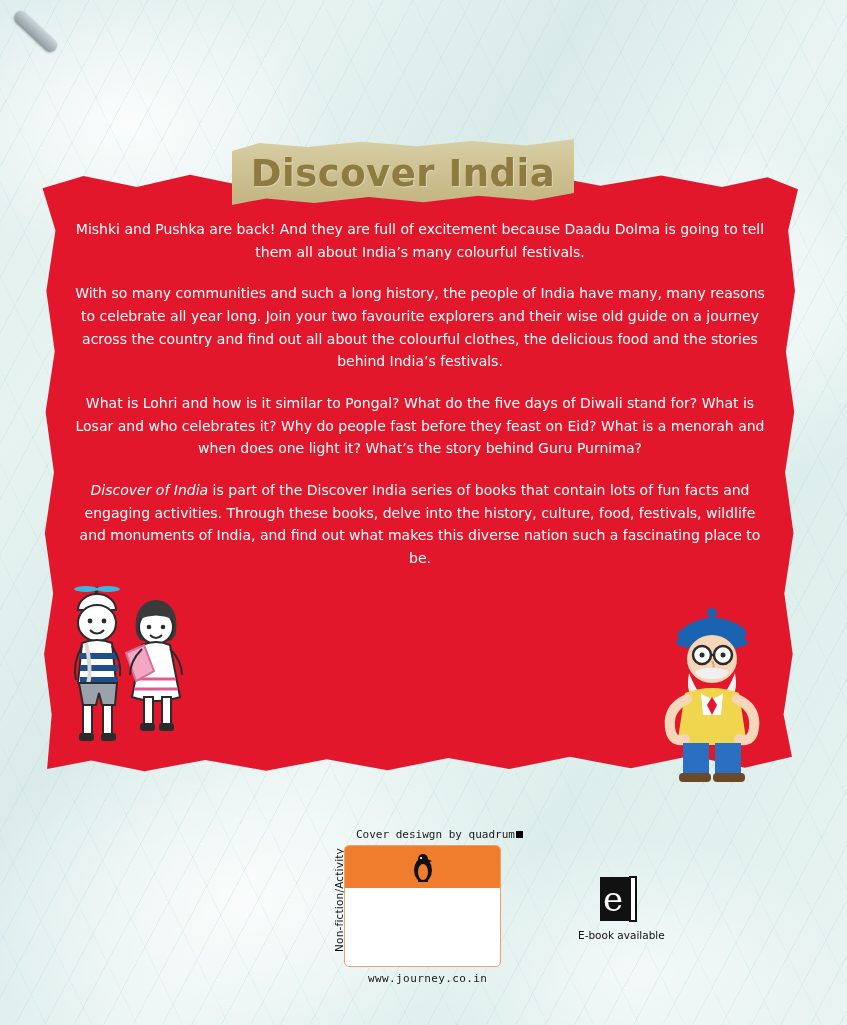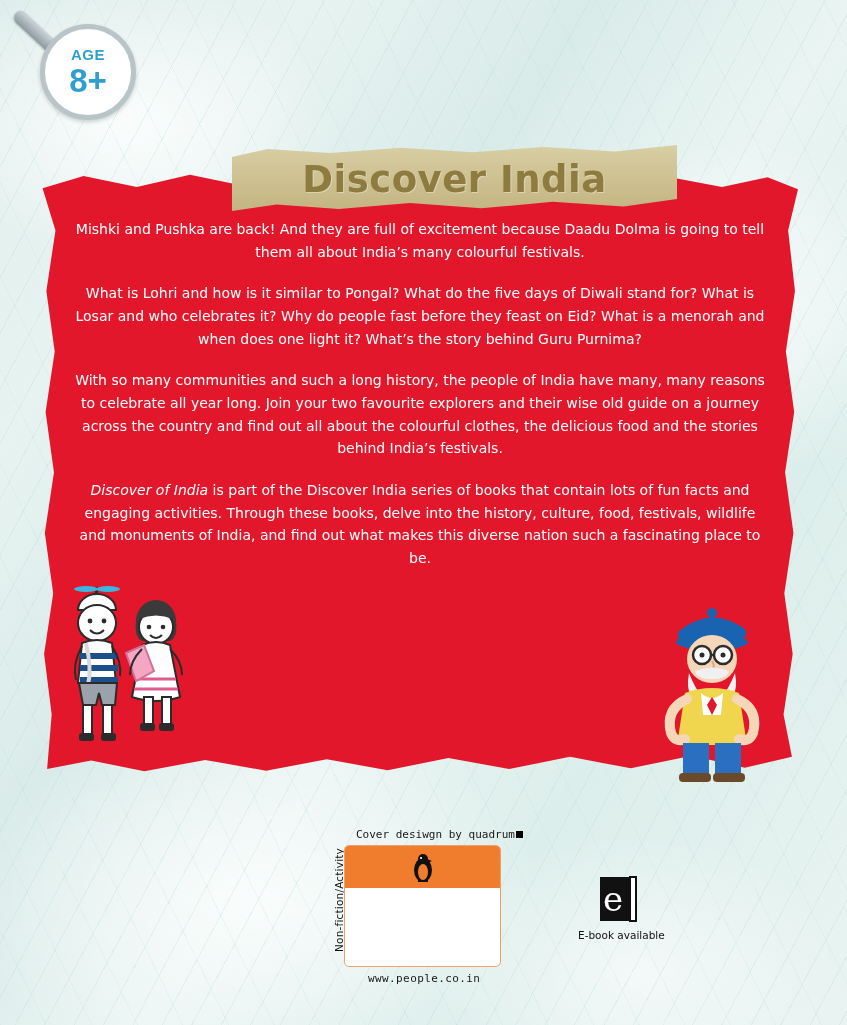--- a/index.html
+++ b/index.html
@@ -119,22 +119,22 @@
       14% 99.4%, 7% 97.6%, 1.2% 99.0%,
       1.8% 90%, 0.8% 80%, 2.0% 70%, 0.9% 60%, 2.1% 50%,
       1.0% 40%, 2.2% 30%, 1.1% 20%, 2.3% 10%
     );
   }
 
   
   .title-banner {
     position: absolute;
     left: 232px;
-    top: 145px;
-    width: 445px;
+    top: 139px;
+    width: 342px;
     height: 66px;
     z-index: 5;
     text-decoration: underline;
   }
   .title-banner .ribbon {
     position: absolute;
     inset: 0;
     background: linear-gradient(180deg, #d8cfa6 0%, #cfc293 45%, #c3b482 100%);
     -webkit-clip-path: polygon(0% 18%, 8% 6%, 22% 12%, 38% 4%, 54% 11%, 70% 3%, 86% 10%, 100% 0%, 100% 82%, 88% 93%, 72% 86%, 56% 96%, 40% 88%, 24% 97%, 10% 90%, 0% 100%);
     clip-path: polygon(0% 18%, 8% 6%, 22% 12%, 38% 4%, 54% 11%, 70% 3%, 86% 10%, 100% 0%, 100% 82%, 88% 93%, 72% 86%, 56% 96%, 40% 88%, 24% 97%, 10% 90%, 0% 100%);
@@ -291,37 +291,33 @@
     white-space: nowrap;
   }
 </style>
 </head>
 <body>
 
 <div class="page-bg"></div>
 
 <div class="age-badge">
   <div class="handle"></div>
-  <div class="lens">
-    <div class="age-label">AGE</div>
-    <div class="age-value">8+</div>
-  </div>
 </div>
 
 <div class="red-panel"></div>
 
 <div class="title-banner">
   <div class="ribbon"></div>
   <div class="title-text">Discover India</div>
 </div>
 
 <div class="blurb">
   <p>Mishki and Pushka are back! And they are full of excitement because Daadu Dolma is going to tell them all about India’s many colourful festivals.</p>
+  <p>With so many communities and such a long history, the people of India have many, many reasons to celebrate all year long. Join your two favourite explorers and their wise old guide on a journey across the country and find out all about the colourful clothes, the delicious food and the stories behind India’s festivals.</p>
   <p>What is Lohri and how is it similar to Pongal? What do the five days of Diwali stand for? What is Losar and who celebrates it? Why do people fast before they feast on Eid? What is a menorah and when does one light it? What’s the story behind Guru Purnima?</p>
-  <p>With so many communities and such a long history, the people of India have many, many reasons to celebrate all year long. Join your two favourite explorers and their wise old guide on a journey across the country and find out all about the colourful clothes, the delicious food and the stories behind India’s festivals.</p>
   <p><span class="ital">Discover of India</span><span> is part of the Discover India series of books that contain lots of fun facts and engaging activities. Through these books, delve into the history, culture, food, festivals, wildlife and monuments of India, and find out what makes this diverse nation such a fascinating place to be.</span></p>
 </div>
 
 <div class="kids">
   <svg viewBox="0 0 175 180" width="175" height="180" xmlns="http://www.w3.org/2000/svg">
 
     <g>
 
       <rect x="43" y="4" width="3" height="12" fill="#2b2b2b"></rect>
       <ellipse cx="34" cy="6" rx="12" ry="3" fill="#3bb6e0"></ellipse>
@@ -424,21 +420,21 @@
   <svg class="penguin-logo" viewBox="0 0 28 30" xmlns="http://www.w3.org/2000/svg">
     <ellipse cx="14" cy="17" rx="9" ry="12" fill="#111111"></ellipse>
     <ellipse cx="14" cy="19" rx="5" ry="8" fill="#f07c2d"></ellipse>
     <circle cx="14" cy="6" r="5" fill="#111111"></circle>
     <circle cx="12" cy="5" r="1.1" fill="#ffffff"></circle>
     <path d="M18 6 l5 2 l-5 2 z" fill="#111111"></path>
     <path d="M9 28 h4 M15 28 h4" stroke="#111111" stroke-width="2"></path>
   </svg>
 </div>
 
-<div class="site-url">www.people.co.in</div>
+<div class="site-url">www.journey.co.in</div>
 
 <div class="ebook">
   <svg class="ebook-icon" viewBox="0 0 44 52" xmlns="http://www.w3.org/2000/svg">
     <path d="M4 4 h30 a6 6 0 0 1 6 6 v32 a6 6 0 0 1 -6 6 h-30 z" fill="#111111"></path>
     <rect x="34" y="4" width="6" height="44" fill="#ffffff" stroke="#111111" stroke-width="2"></rect>
     <text x="17" y="38" font-family="DejaVu Serif, serif" font-size="34" fill="#ffffff" text-anchor="middle">e</text>
   </svg>
   <div class="ebook-label">E-book available</div>
 </div>
 

